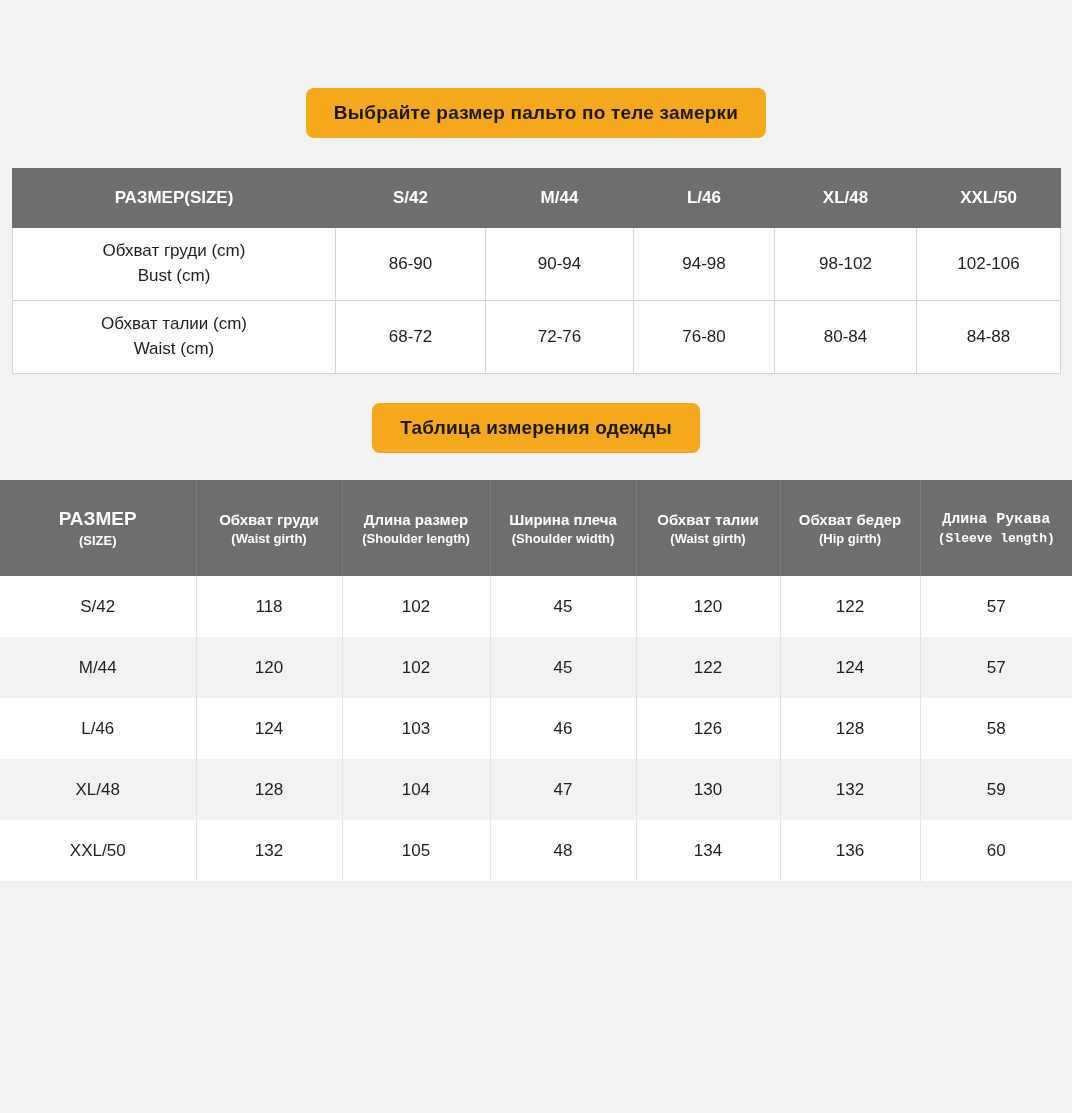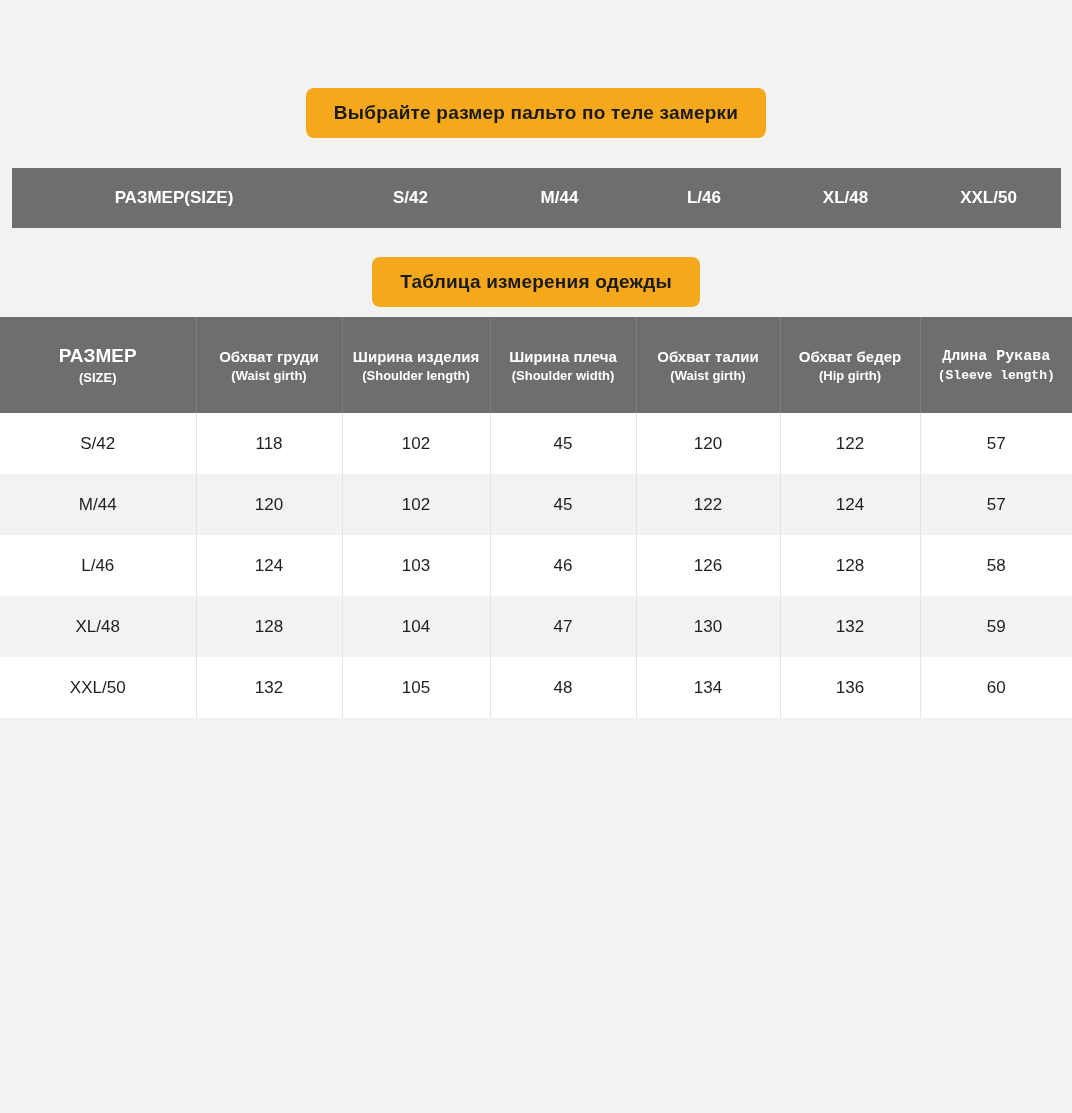--- a/index.html
+++ b/index.html
@@ -75,21 +75,21 @@
   }
   .t1 .c0 { width: 323px; }
   .t1 .c1 { width: 150px; }
   .t1 .c2 { width: 148px; }
   .t1 .c3 { width: 141px; }
   .t1 .c4 { width: 142px; }
   .t1 .c5 { width: 144px; }
 
   
   .t2-wrap {
-    margin-top: 10px;
+    margin-top: 27px;
   }
   .t2 {
     border-collapse: collapse;
     width: 1072px;
     table-layout: fixed;
   }
   .t2 thead th {
     background: #6e6e6e;
     color: #ffffff;
     height: 96px;
@@ -152,20 +152,42 @@
         <tr>
           <th>РАЗМЕР(SIZE)</th>
           <th>S/42</th>
           <th>M/44</th>
           <th>L/46</th>
           <th>XL/48</th>
           <th>XXL/50</th>
         </tr>
       </thead>
       <tbody>
+        <tr>
+          <td class="label">
+            <div>Обхват груди (cm)</div>
+            <div>Bust (cm)</div>
+          </td>
+          <td>86-90</td>
+          <td>90-94</td>
+          <td>94-98</td>
+          <td>98-102</td>
+          <td>102-106</td>
+        </tr>
+        <tr>
+          <td class="label">
+            <div>Обхват талии (cm)</div>
+            <div>Waist (cm)</div>
+          </td>
+          <td>68-72</td>
+          <td>72-76</td>
+          <td>76-80</td>
+          <td>80-84</td>
+          <td>84-88</td>
+        </tr>
       </tbody>
     </table>
   </div>
 
   <div class="pill-row" id="banner2">
     <div class="pill">Таблица измерения одежды</div>
   </div>
 
   <div class="t2-wrap">
     <table class="t2">
@@ -182,21 +204,21 @@
         <tr>
           <th>
             <span class="big">РАЗМЕР</span>
             <span class="sub">(SIZE)</span>
           </th>
           <th>
             <span>Обхват груди</span>
             <span class="sub">(Waist girth)</span>
           </th>
           <th>
-            <span>Ширина изделия</span>
+            <span>Длина размер</span>
             <span class="sub">(Shoulder length)</span>
           </th>
           <th>
             <span>Ширина плеча</span>
             <span class="sub">(Shoulder width)</span>
           </th>
           <th>
             <span>Обхват талии</span>
             <span class="sub">(Waist girth)</span>
           </th>

